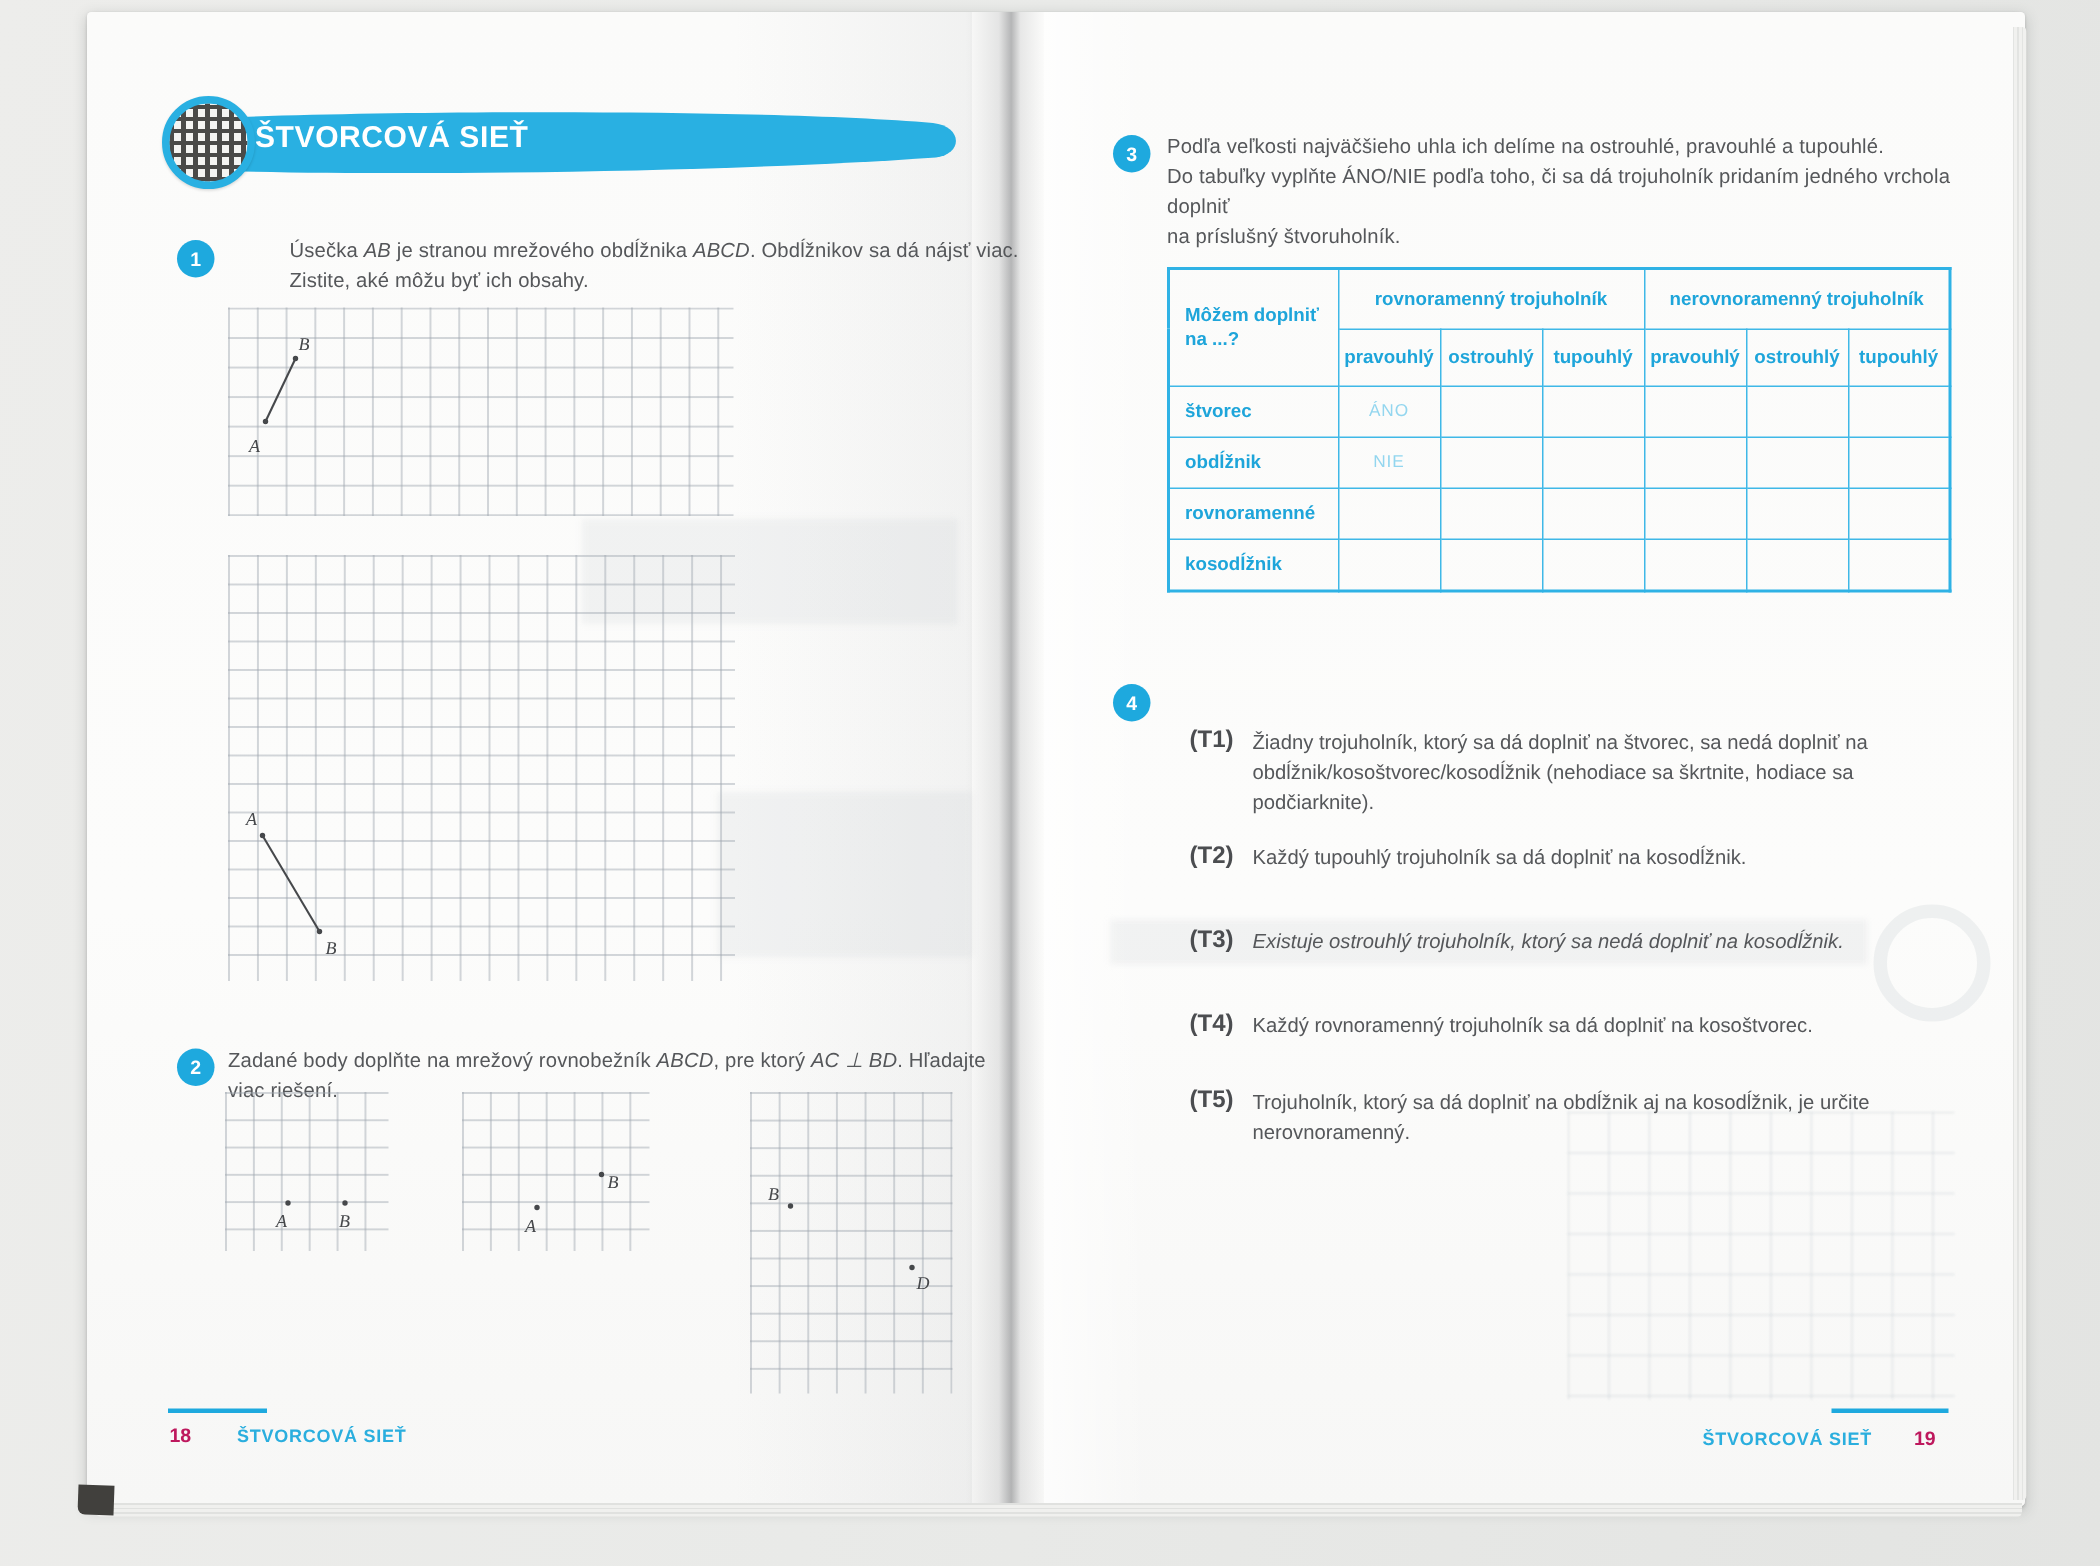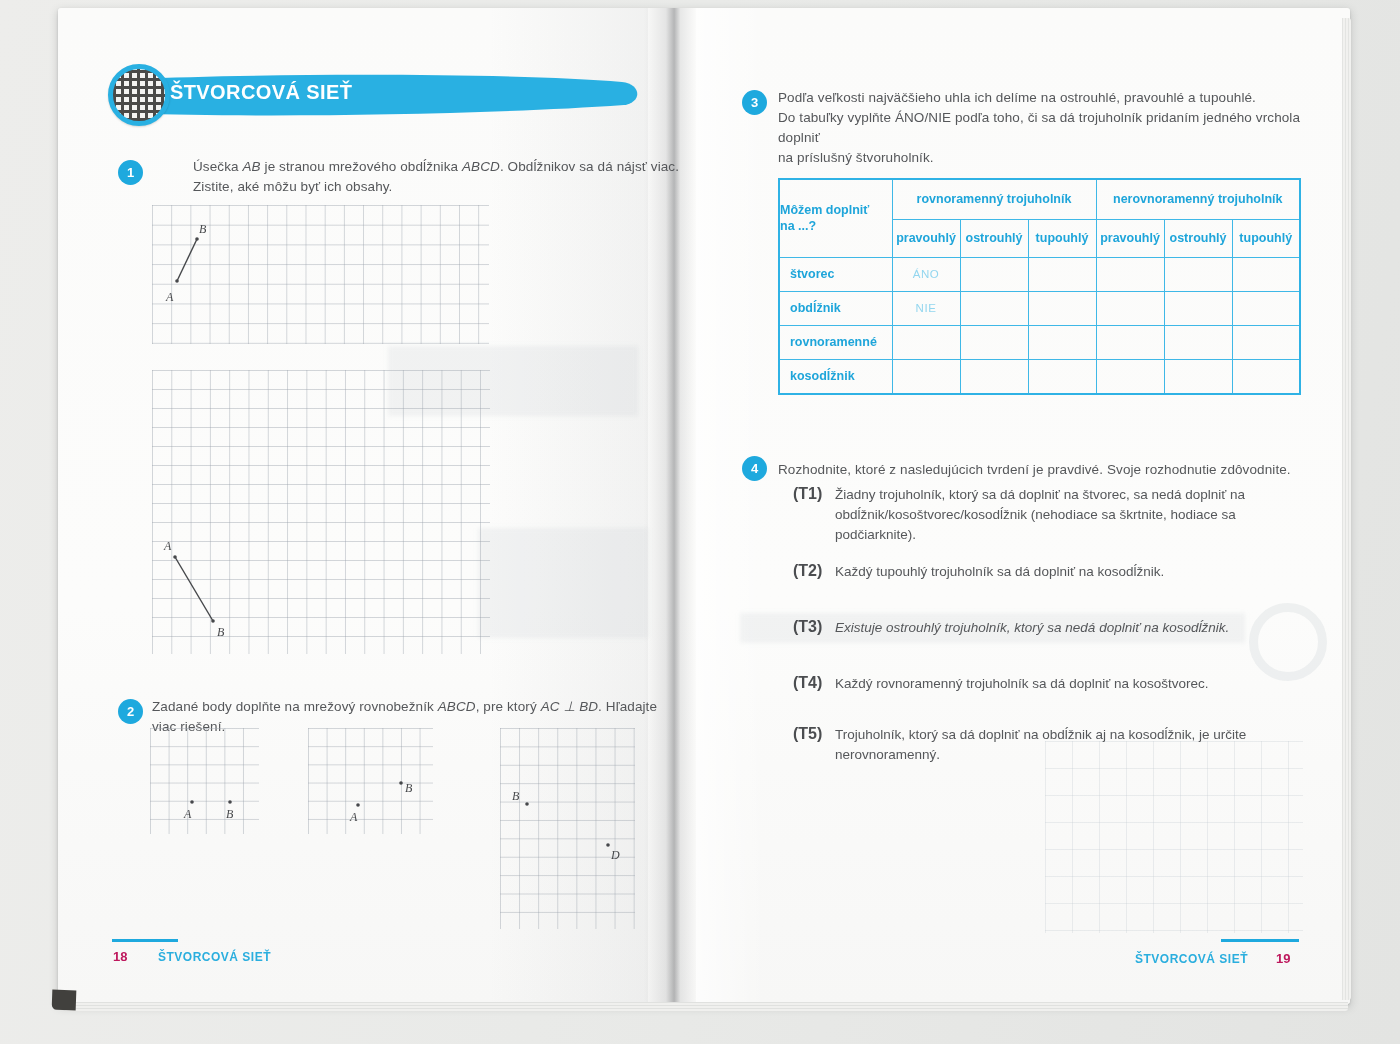--- a/index.html
+++ b/index.html
@@ -91,21 +91,21 @@
   
   .answers-table{
     left:102px;top:166px;border-collapse:collapse;table-layout:fixed;
     border:2.5px solid #2fb2e5;
   }
   .answers-table td,.answers-table th{
     border:1.5px solid #3fb8e7;padding:0;font-weight:700;color:#1ea5da;
     font-size:12.5px;text-align:center;vertical-align:middle;
   }
   .answers-table .corner{
-    text-align:left;padding-left:0;font-weight:700;line-height:16px;
+    text-align:left;padding-left:10px;font-weight:700;line-height:16px;
   }
   .answers-table .row-label{text-align:left;padding-left:10px;height:33px;}
   .answers-table .h1{height:40px;}
   .answers-table .h2{height:38px;}
   .answers-table .answer{
     font-weight:400;color:#93d6ef;font-size:11.5px;letter-spacing:0.6px;
   }
 
   
   .stmt-id{font-weight:700;color:#4b4d50;font-size:16px;}
@@ -281,21 +281,20 @@
         <td class="answer"></td>
         <td class="answer"></td>
         <td class="answer"></td>
         <td class="answer"></td>
         <td class="answer"></td>
       </tr>
     </tbody>
       </table>
 
     <div class="abs badge" style="left:66px;top:444px;">4</div>
-    <div class="abs body-text" style="left:102px;top:448px;width:530px;">Rozhodnite, ktoré z nasledujúcich tvrdení je pravdivé. Svoje rozhodnutie zdôvodnite.</div>
 
     <div class="abs" style="left:117px;top:473px;width:500px;">
       <span class="stmt-id abs" style="left:0;top:0;">(T1)</span>
       <span class="stmt-text abs" style="left:42px;top:0;width:438px;display:inline-block;">Žiadny trojuholník, ktorý sa dá doplniť na štvorec, sa nedá doplniť na obdĺžnik/kosoštvorec/kosodĺžnik (nehodiace sa škrtnite, hodiace sa podčiarknite).</span>
     </div>
     <div class="abs" style="left:117px;top:550px;width:500px;">
       <span class="stmt-id abs" style="left:0;top:0;">(T2)</span>
       <span class="stmt-text abs" style="left:42px;top:0;width:438px;display:inline-block;">Každý tupouhlý trojuholník sa dá doplniť na kosodĺžnik.</span>
     </div>
     <div class="abs" style="left:117px;top:606px;width:500px;">

